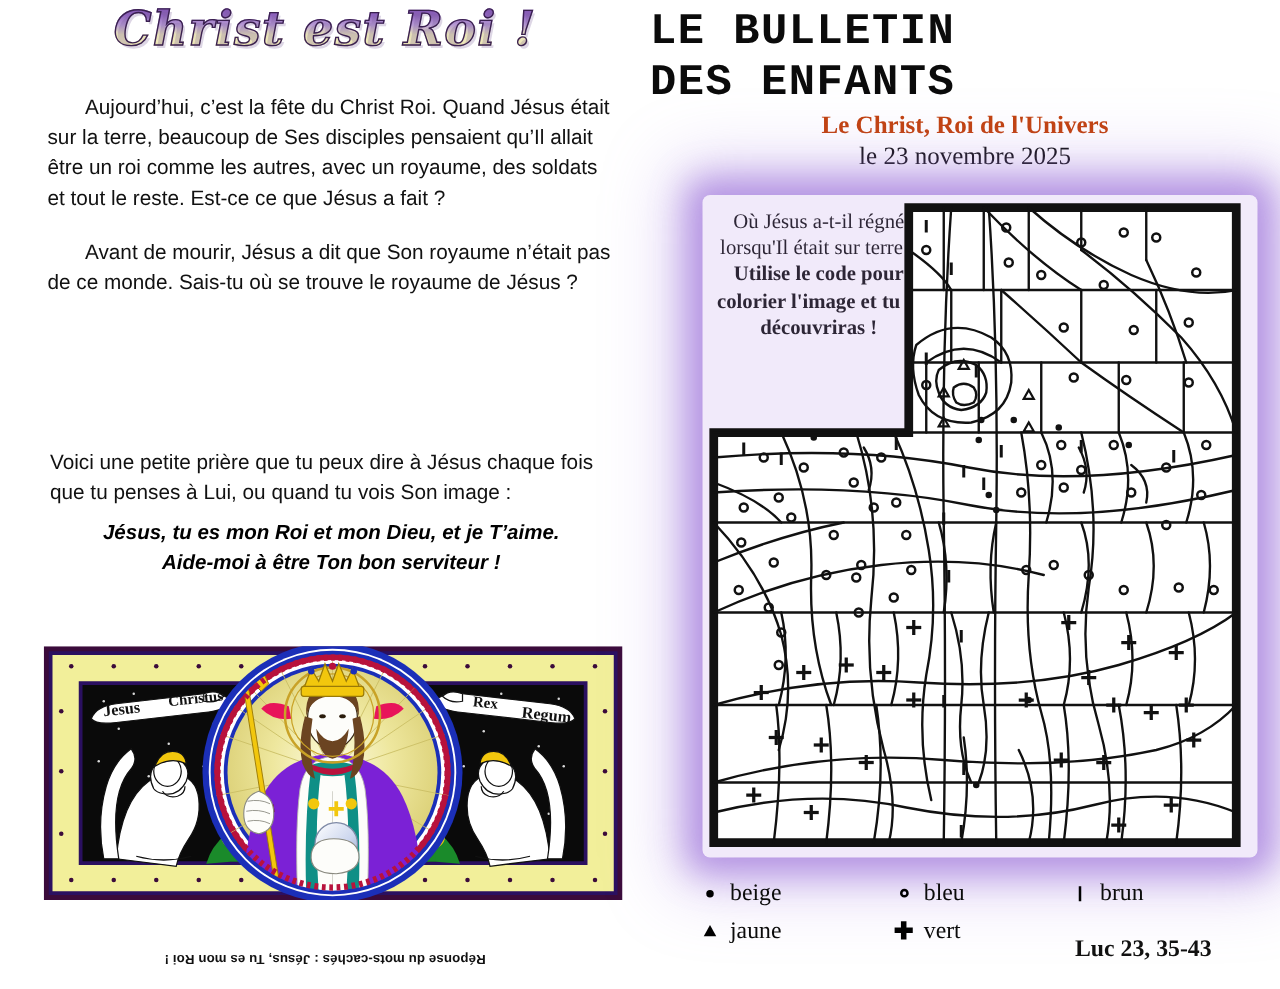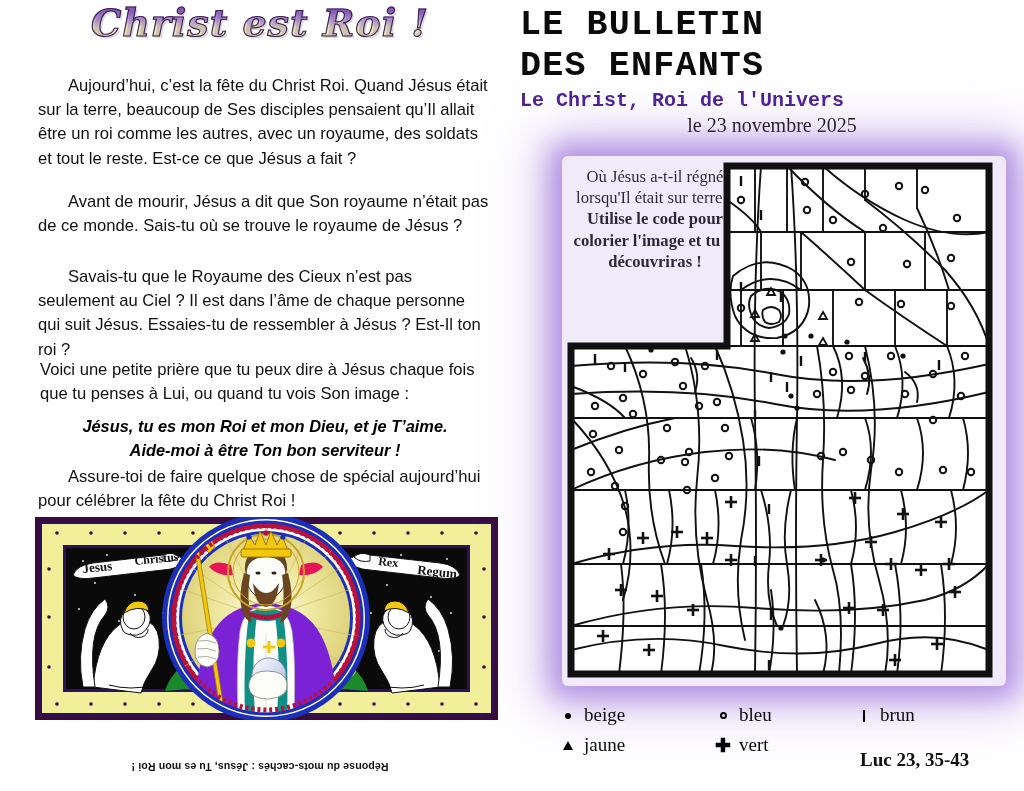--- a/index.html
+++ b/index.html
@@ -70,23 +70,23 @@
   .right-col{position:absolute;left:520px;top:0;width:504px;height:791px;}
 
   .bulletin-title{
     position:absolute;left:0;top:6px;width:504px;text-align:left;
     font-family:Liberation Mono, monospace;
     font-size:35px;font-weight:bold;letter-spacing:1.2px;color:#0b0b0b;
     line-height:1.12;
   }
   .bulletin-title .l2{display:block;margin-top:2px;}
   .bulletin-sub{
-    position:absolute;left:0;top:88px;width:504px;
-    font-family:Liberation Mono, monospace;
-    font-size:20px;font-weight:bold;color:#4c1d95;line-height:1.25;
+    position:absolute;left:0;top:88px;width:504px;text-align:center;
+    font-family:Liberation Serif, serif;
+    font-size:20px;font-weight:bold;color:#c2410c;line-height:1.25;
   }
   .bulletin-date{
     position:absolute;left:0;top:114px;width:504px;text-align:center;
     font-family:"Liberation Serif", serif;
     font-size:20px;font-weight:normal;color:#0b0b0b;
   }
 
   .instructions{
     position:absolute;left:40px;top:166px;width:190px;
     text-align:center;
@@ -141,42 +141,32 @@
         <p>Aujourd’hui, c’est la fête du Christ Roi. Quand Jésus était sur la terre, beaucoup de Ses disciples pensaient qu’Il allait être un roi comme les autres, avec un royaume, des soldats et tout le reste. Est-ce ce que Jésus a fait ?</p>
       </div>
     </div>
 
     <div class="para-block" style="top:190px;">
       <div class="body-text" style="position:static;left:auto;width:452px;">
         <p>Avant de mourir, Jésus a dit que Son royaume n’était pas de ce monde. Sais-tu où se trouve le royaume de Jésus ?</p>
       </div>
     </div>
 
-    <div class="para-block" style="top:265px;">
-      <div class="body-text" style="position:static;left:auto;width:452px;">
-        <p>Savais-tu que le Royaume des Cieux n’est pas seulement au Ciel ? Il est dans l’âme de chaque personne qui suit Jésus. Essaies-tu de ressembler à Jésus ? Est-Il ton roi ?</p>
-      </div>
-    </div>
 
     <div class="para-block" style="top:358px;left:40px;width:444px;">
       <div class="body-text" style="position:static;left:auto;width:444px;">
         <p class="noindent">Voici une petite prière que tu peux dire à Jésus chaque fois que tu penses à Lui, ou quand tu vois Son image :</p>
       </div>
     </div>
 
     <div class="prayer" style="top:415px;">
       <div>Jésus, tu es mon Roi et mon Dieu, et je T’aime.</div>
       <div>Aide-moi à être Ton bon serviteur !</div>
     </div>
 
-    <div class="para-block" style="top:465px;">
-      <div class="body-text" style="position:static;left:auto;width:452px;">
-        <p>Assure-toi de faire quelque chose de spécial aujourd’hui pour célébrer la fête du Christ Roi !</p>
-      </div>
-    </div>
 
     <div class="illus-wrap">
       <svg viewBox="0 0 463 203" width="463" height="203">
         <defs>
           <radialGradient id="haloG" cx="50%" cy="46%" r="52%">
             <stop offset="0%" stop-color="#fdfbe0"></stop>
             <stop offset="55%" stop-color="#eee79e"></stop>
             <stop offset="100%" stop-color="#ddd27a"></stop>
           </radialGradient>
           <linearGradient id="orbG" x1="0" y1="0" x2="1" y2="1">

